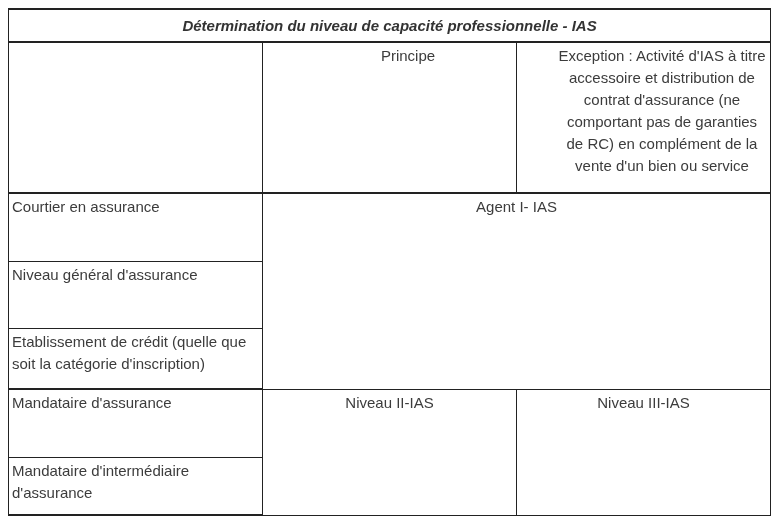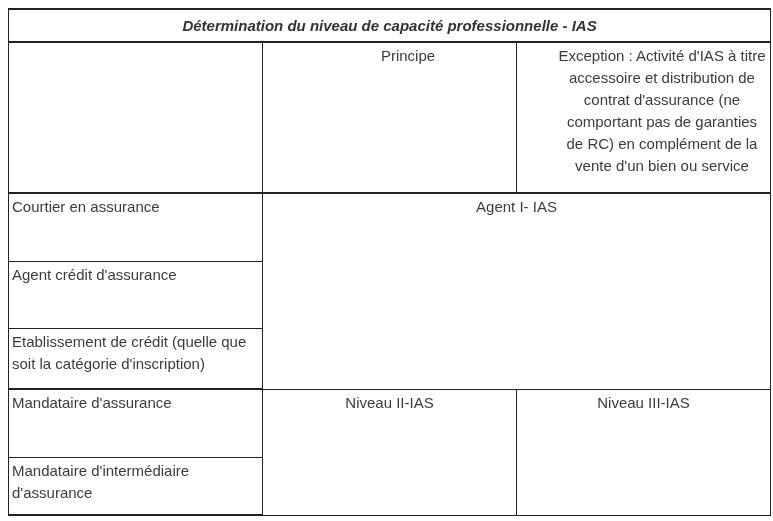--- a/index.html
+++ b/index.html
@@ -72,21 +72,21 @@
       <tr class="header-row">
         <td class="empty-cell"></td>
         <td class="principe-cell">Principe</td>
         <td class="exception-cell">Exception : Activité d'IAS à titre accessoire et distribution de contrat d'assurance (ne comportant pas de garanties de RC) en complément de la vente d'un bien ou service</td>
       </tr>
       <tr class="row-courtier">
         <td class="category-cell">Courtier en assurance</td>
         <td class="level-cell level-1" colspan="2" rowspan="3">Agent I- IAS</td>
       </tr>
       <tr class="row-agent">
-        <td class="category-cell">Agent crédit d'assurance</td>
+        <td class="category-cell">Niveau général d'assurance</td>
       </tr>
       <tr class="row-etablissement">
         <td class="category-cell">Etablissement de crédit (quelle que soit la catégorie d'inscription)</td>
       </tr>
       <tr class="row-mandataire1">
         <td class="category-cell">Mandataire d'assurance</td>
         <td class="level-cell level-2" rowspan="2">Niveau II-IAS</td>
         <td class="level-cell level-3" rowspan="2">Niveau III-IAS</td>
       </tr>
       <tr class="row-mandataire2">

